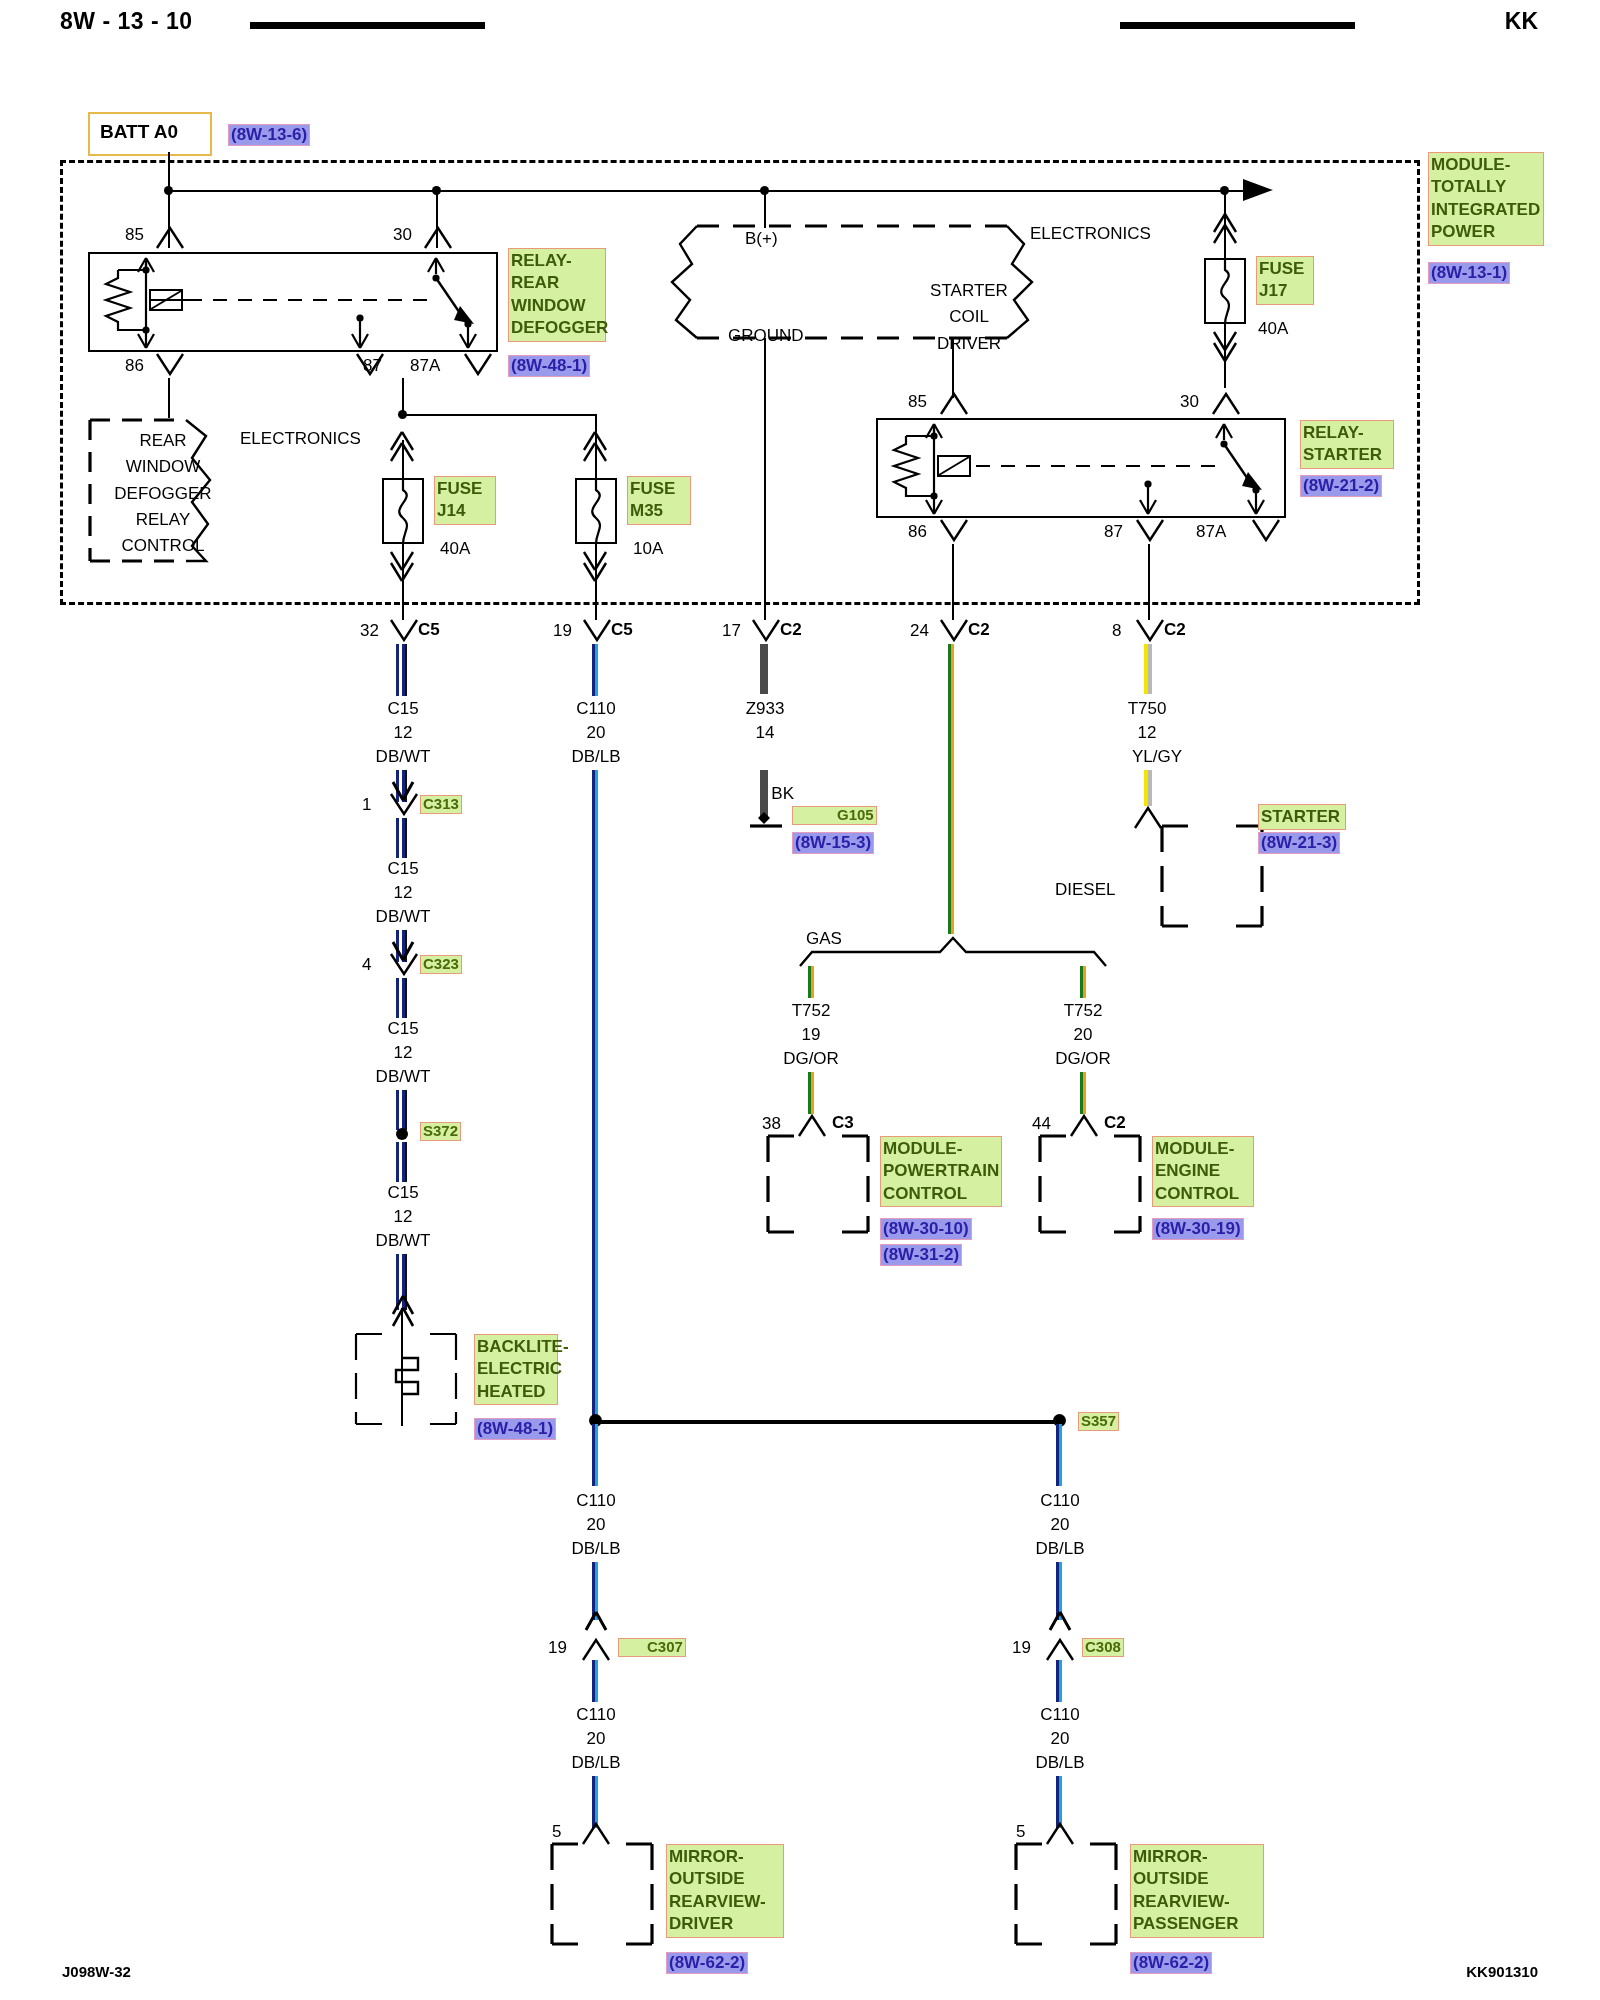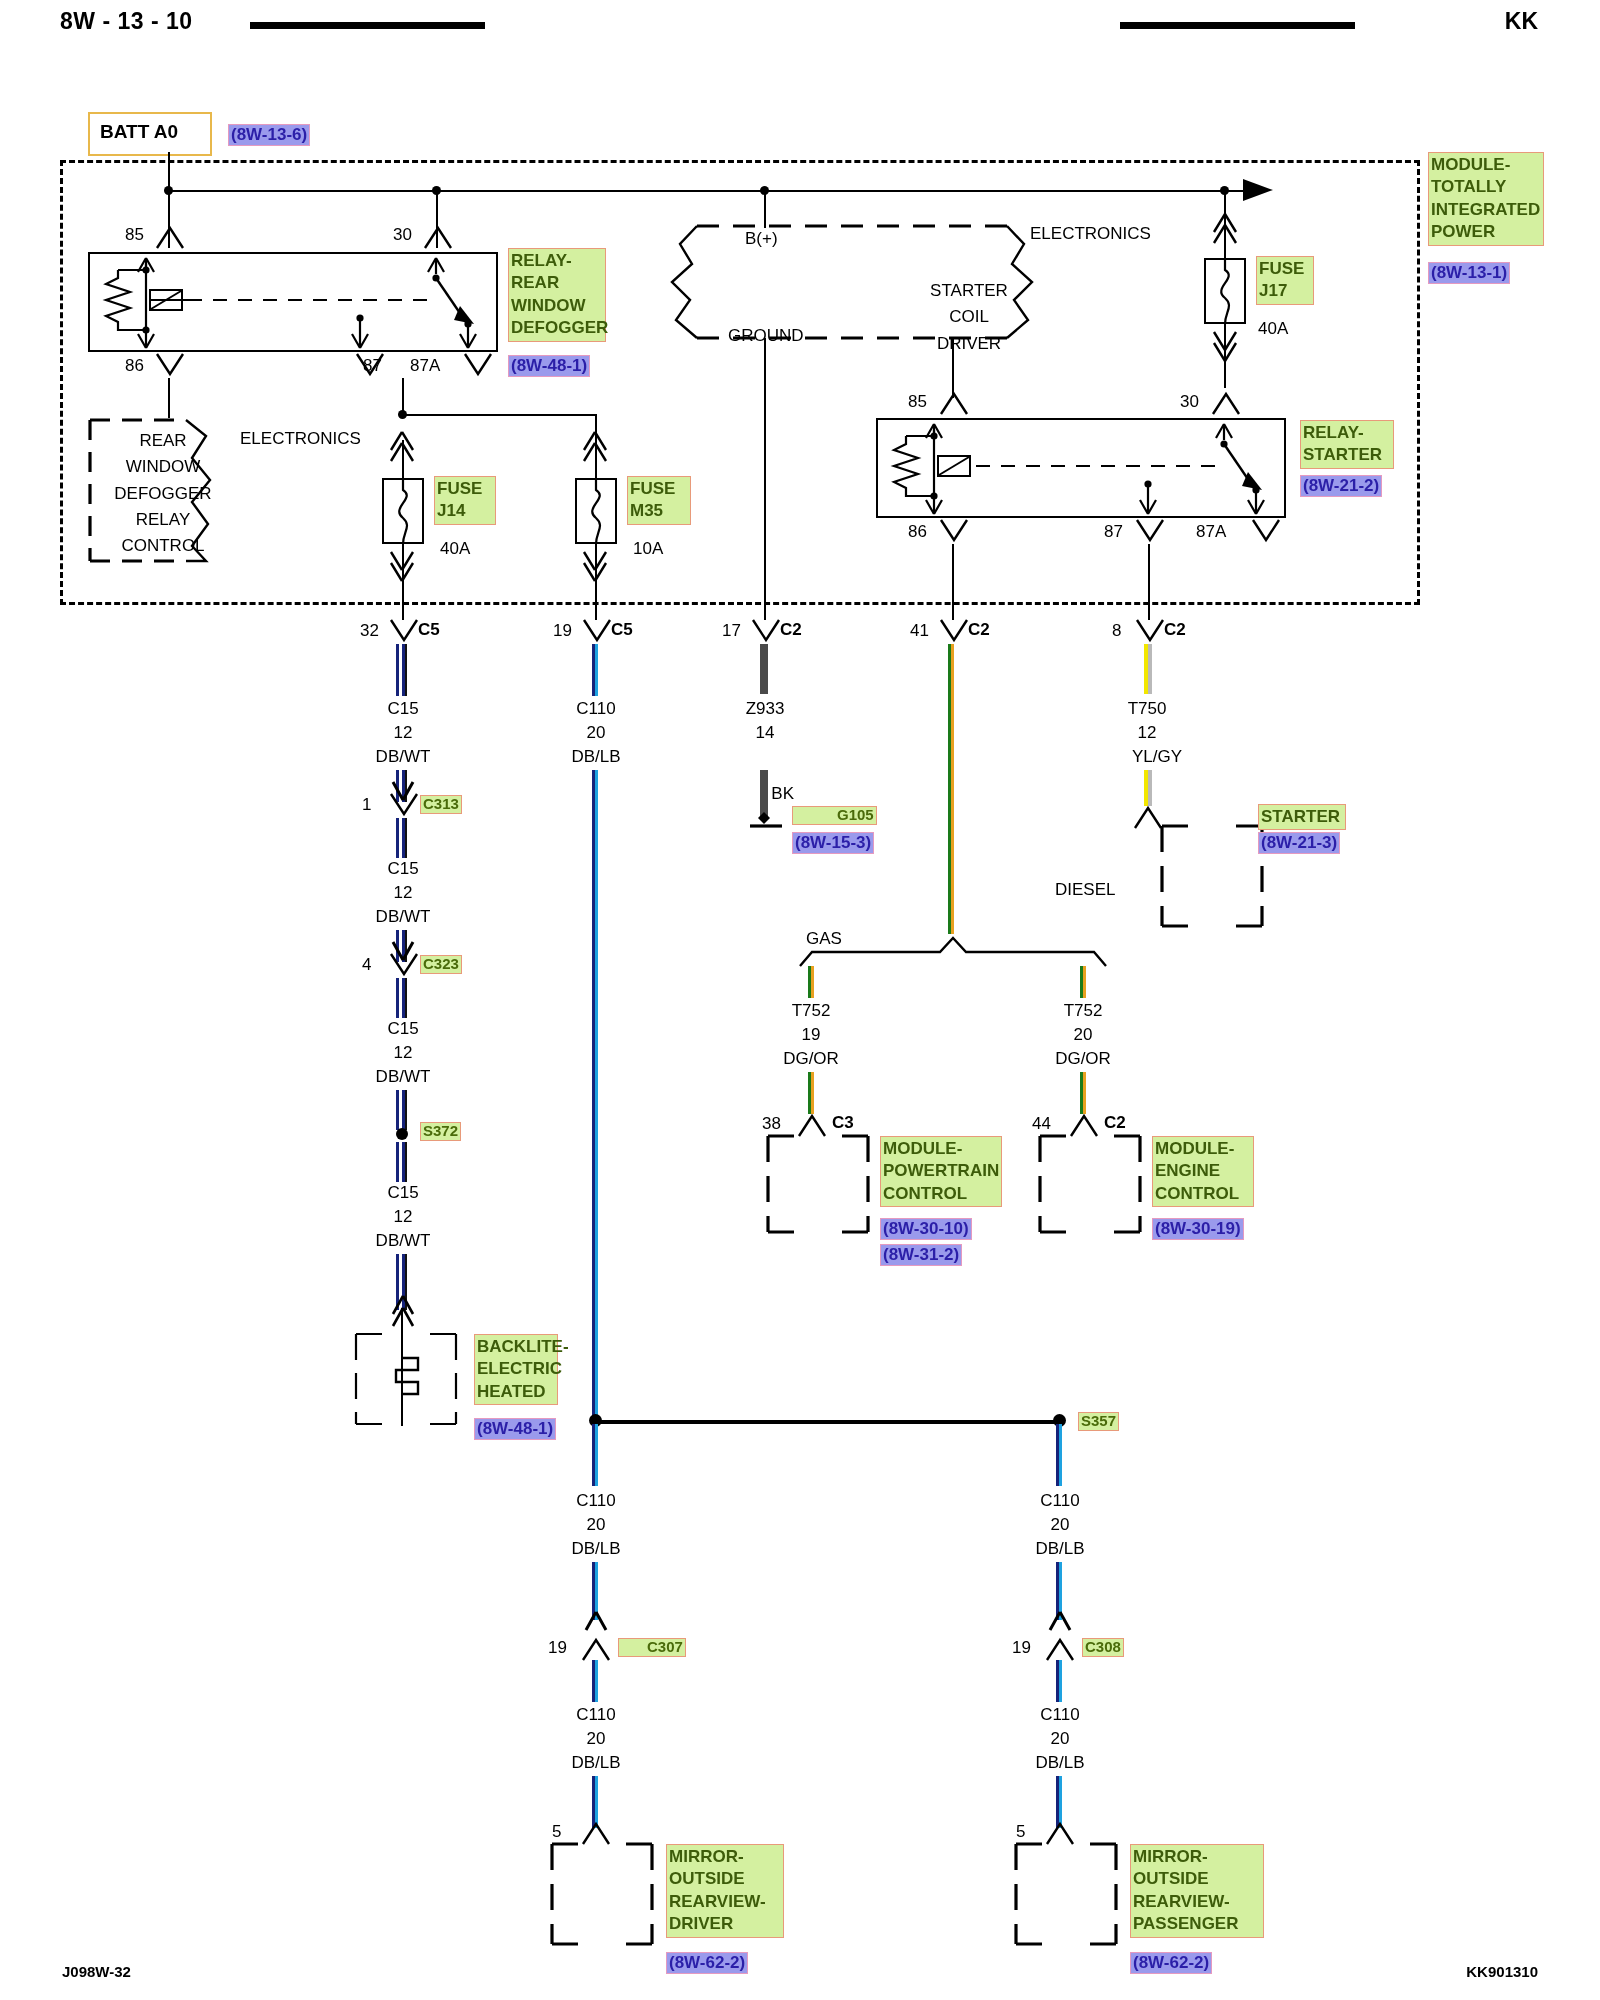--- a/index.html
+++ b/index.html
@@ -288,21 +288,21 @@
 
 <svg class="abs" style="left:746px;top:618px;" width="40" height="28" viewBox="0 0 40 28">
   <path d="M7 2 L20 22 L33 2" fill="none" stroke="#000" stroke-width="2.4"></path>
 </svg>
 <div class="abs txt" style="left:722px;top:620px;">17</div>
 <div class="abs txt-b" style="left:780px;top:620px;">C2</div>
 
 <svg class="abs" style="left:934px;top:618px;" width="40" height="28" viewBox="0 0 40 28">
   <path d="M7 2 L20 22 L33 2" fill="none" stroke="#000" stroke-width="2.4"></path>
 </svg>
-<div class="abs txt" style="left:910px;top:620px;">41</div>
+<div class="abs txt" style="left:910px;top:620px;">24</div>
 <div class="abs txt-b" style="left:968px;top:620px;">C2</div>
 
 <svg class="abs" style="left:1130px;top:618px;" width="40" height="28" viewBox="0 0 40 28">
   <path d="M7 2 L20 22 L33 2" fill="none" stroke="#000" stroke-width="2.4"></path>
 </svg>
 <div class="abs txt" style="left:1112px;top:620px;">8</div>
 <div class="abs txt-b" style="left:1164px;top:620px;">C2</div>
 
 <div class="abs wr" style="left:396px;top:644px;width:12px;height:52px;">
   <i style="left:0;background:#16237a;"></i>

